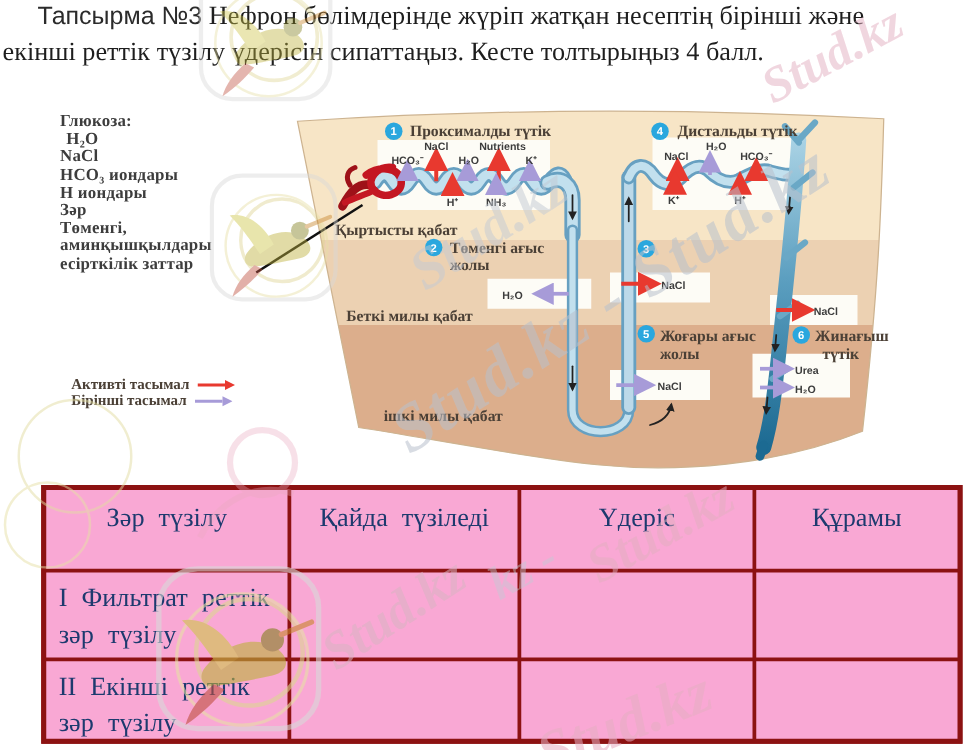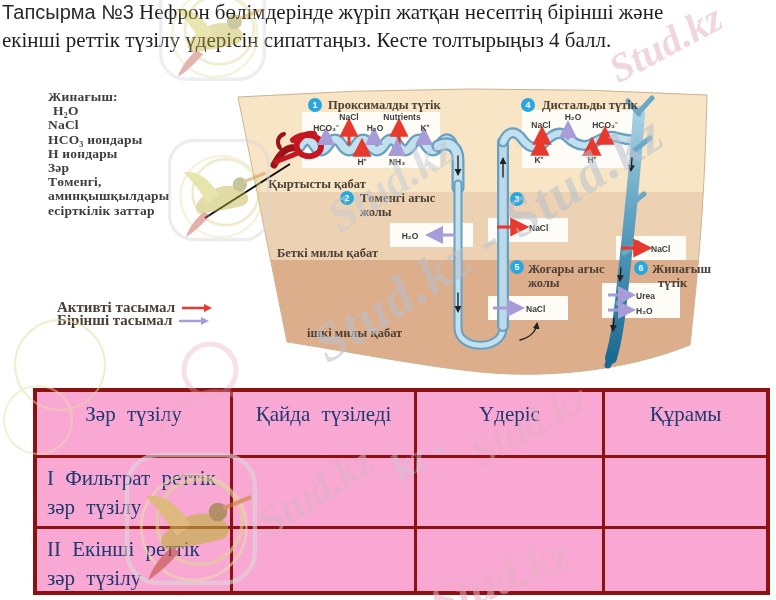--- a/index.html
+++ b/index.html
@@ -1,28 +1,28 @@
 <!DOCTYPE html>
 <html><head>
 <meta charset="utf-8">
 <style>
   html,body{margin:0;padding:0;background:#ffffff;}
   .page{position:relative;width:776px;height:600px;overflow:hidden;background:#fff;
         font-family:"Liberation Serif",serif;}
   
   .title{position:absolute;left:2px;top:-2px;width:774px;color:#1e1e1e;}
   .title-l1{font-size:21px;line-height:28px;white-space:nowrap;}
-  .t-sans{font-family:"Liberation Sans",sans-serif;font-size:20px;color:#2b2b2b;}
+  .t-sans{font-family:"Liberation Sans",sans-serif;font-size:20px;color:#2b2b2b;margin-left:28px;}
   .title-l2{font-size:21px;line-height:28px;white-space:nowrap;}
   
   .filtrate{position:absolute;left:48px;top:90px;font-weight:bold;font-size:13.5px;
             line-height:14.2px;color:#3d3d3d;letter-spacing:.2px;}
   .filtrate .ind{padding-left:5px;}
   
-  .legend{position:absolute;left:57px;top:301px;font-weight:bold;font-size:15px;
+  .legend{position:absolute;left:57px;top:301px;font-weight:bold;font-size:12px;
           line-height:13px;color:#4b4036;}
   .legend-row{display:flex;align-items:center;gap:7px;height:13px;}
   
   .nephron{position:absolute;left:180px;top:88px;}
   .region-label{font-family:"Liberation Serif",serif;font-weight:bold;font-size:12.5px;fill:#4b4036;}
   .mol{font-family:"Liberation Sans",sans-serif;font-weight:bold;font-size:8.5px;fill:#3d3d3d;}
   .stepnum{font-family:"Liberation Sans",sans-serif;font-weight:bold;font-size:9px;fill:#ffffff;}
   
   .tbl{position:absolute;left:33px;top:388px;display:grid;
        grid-template-columns:193px 181px 185px 161px;
@@ -41,21 +41,21 @@
 <body>
 
 <div class="page">
 
   <div class="title">
     <div class="title-l1"><span class="t-sans">Тапсырма №3</span><span> Нефрон бөлімдерінде жүріп жатқан несептің бірінші  және</span></div>
     <div class="title-l2">екінші реттік түзілу үдерісін сипаттаңыз. Кесте толтырыңыз  4 балл.</div>
   </div>
 
   <div class="filtrate">
-    <div>Жинағыш:</div>
+    <div>Глюкоза:</div>
     <div class="ind">H₂O</div>
     <div>NaCl</div>
     <div>HCO₃ иондары</div>
     <div>Н иондары</div>
     <div>Зәр</div>
     <div>Төменгі,</div>
     <div>аминқышқылдары</div>
     <div>есірткілік заттар</div>
   </div>
 

